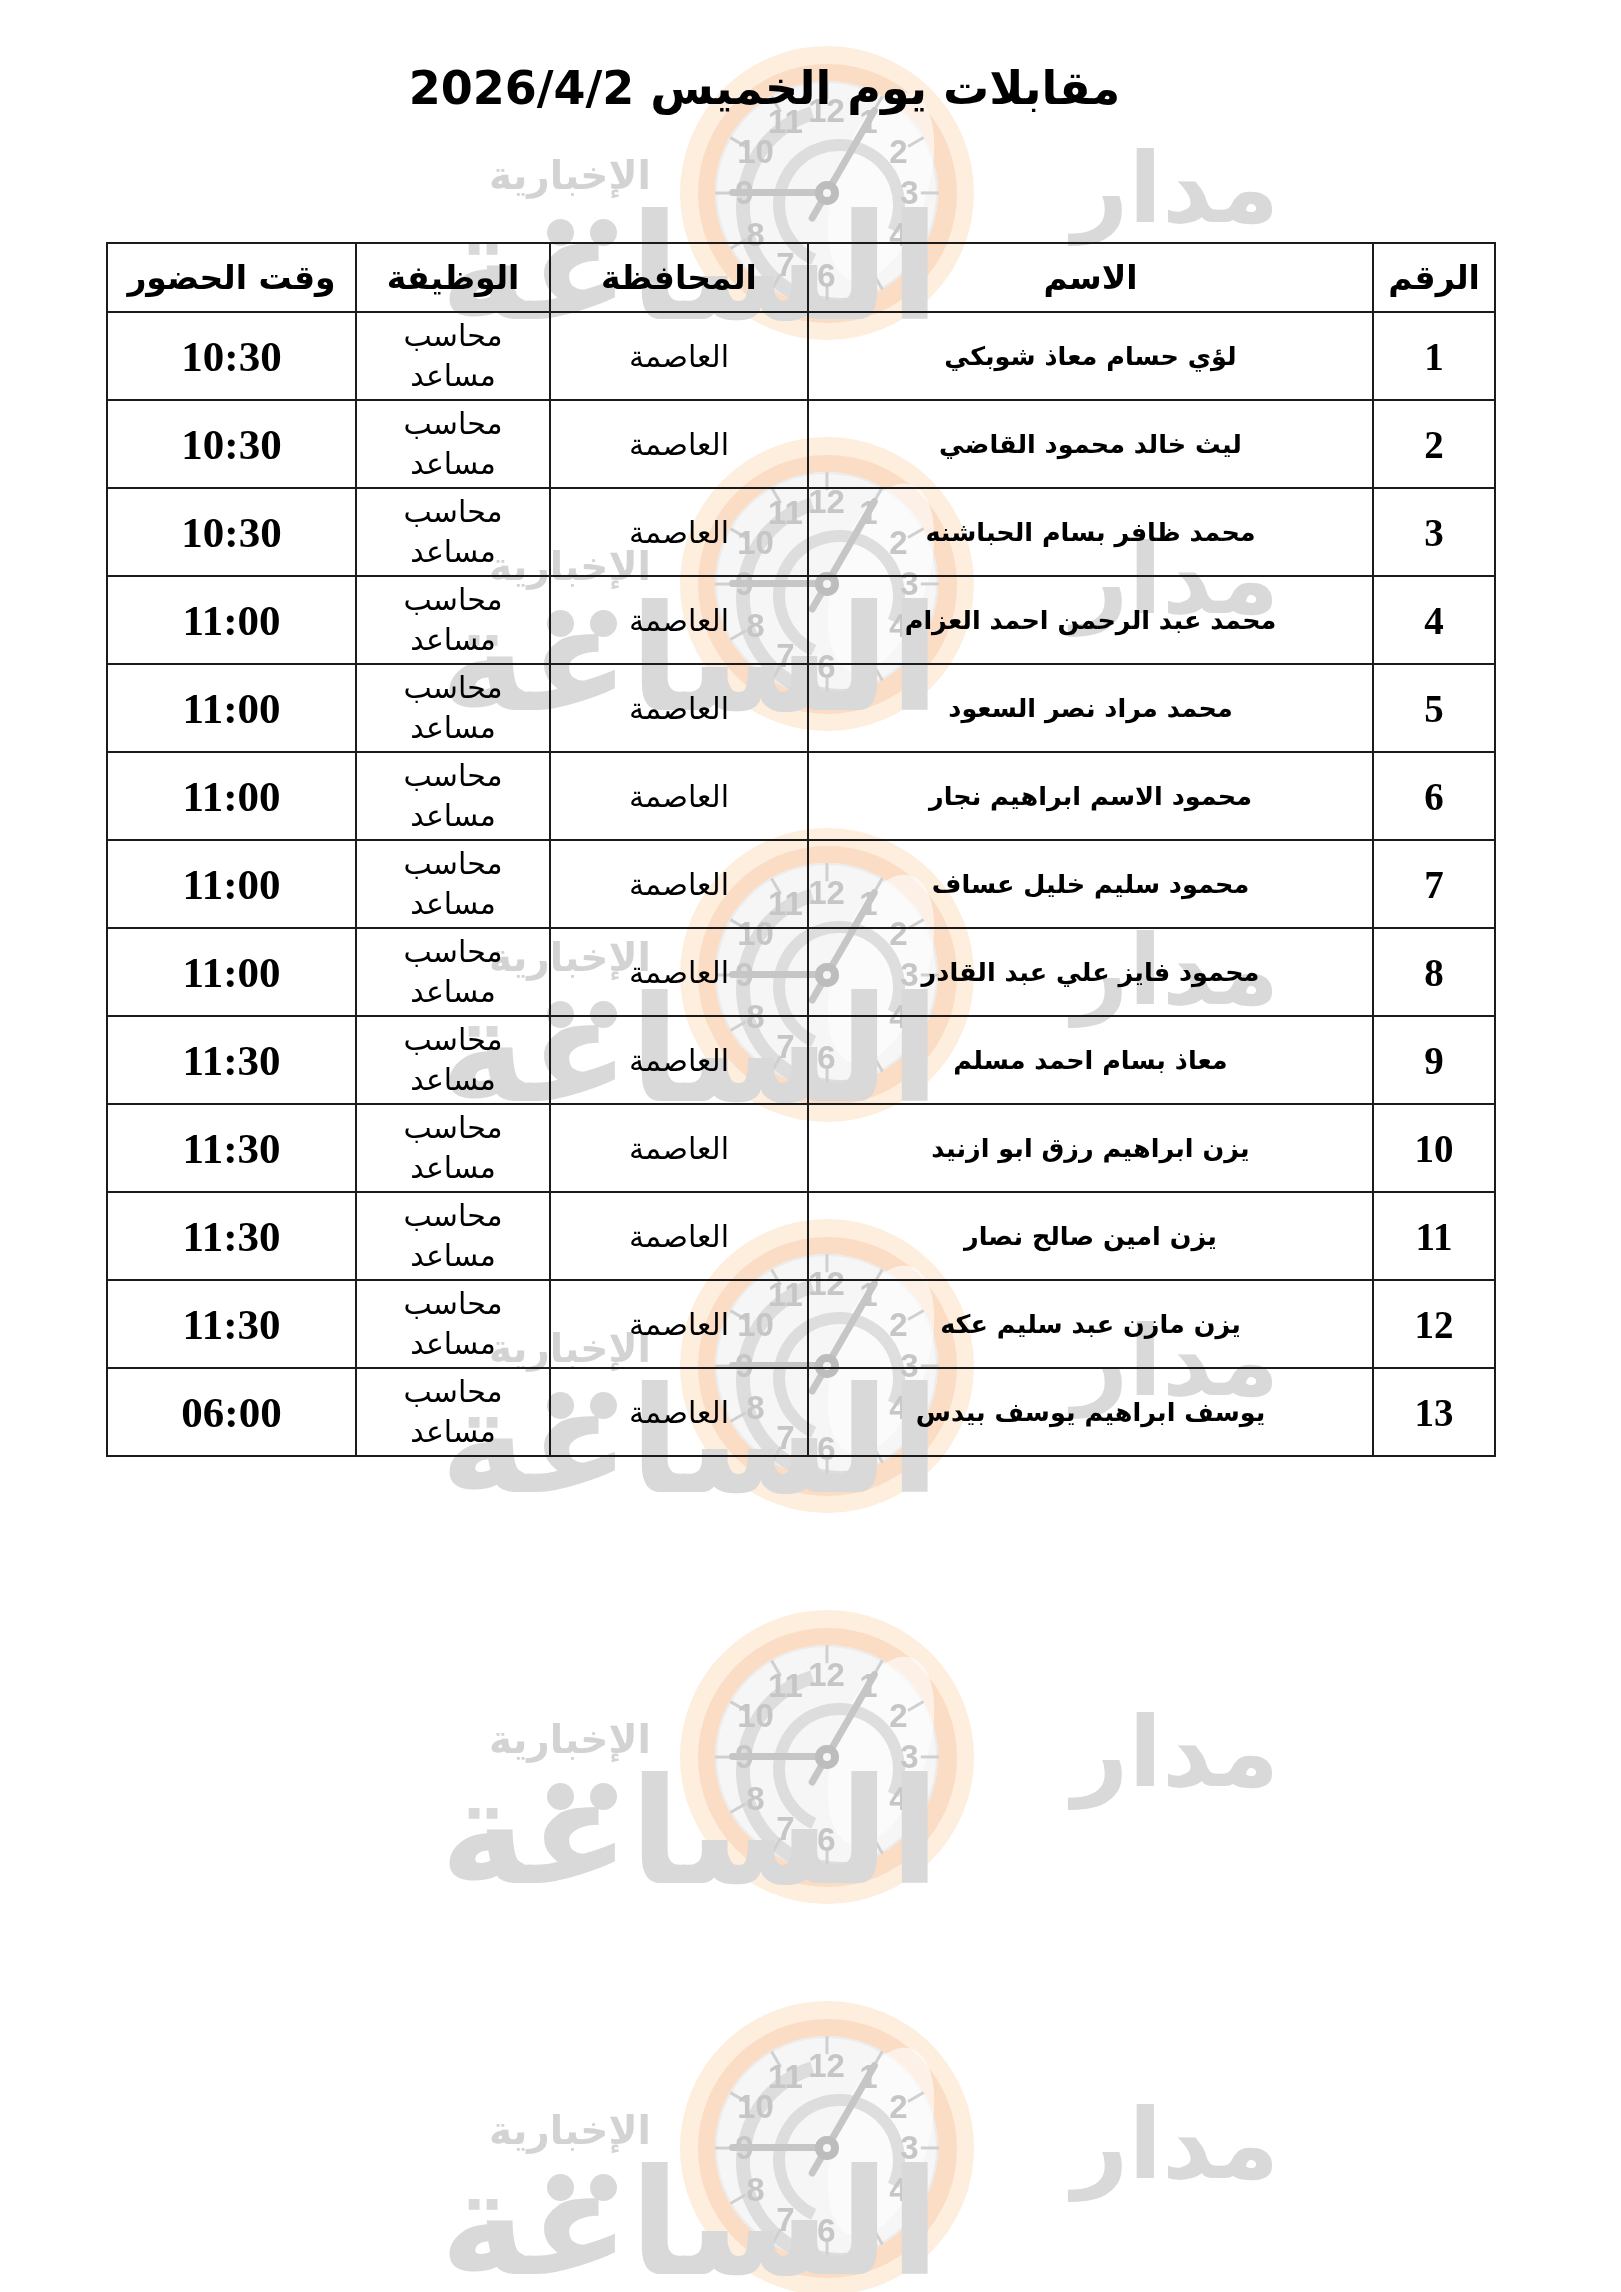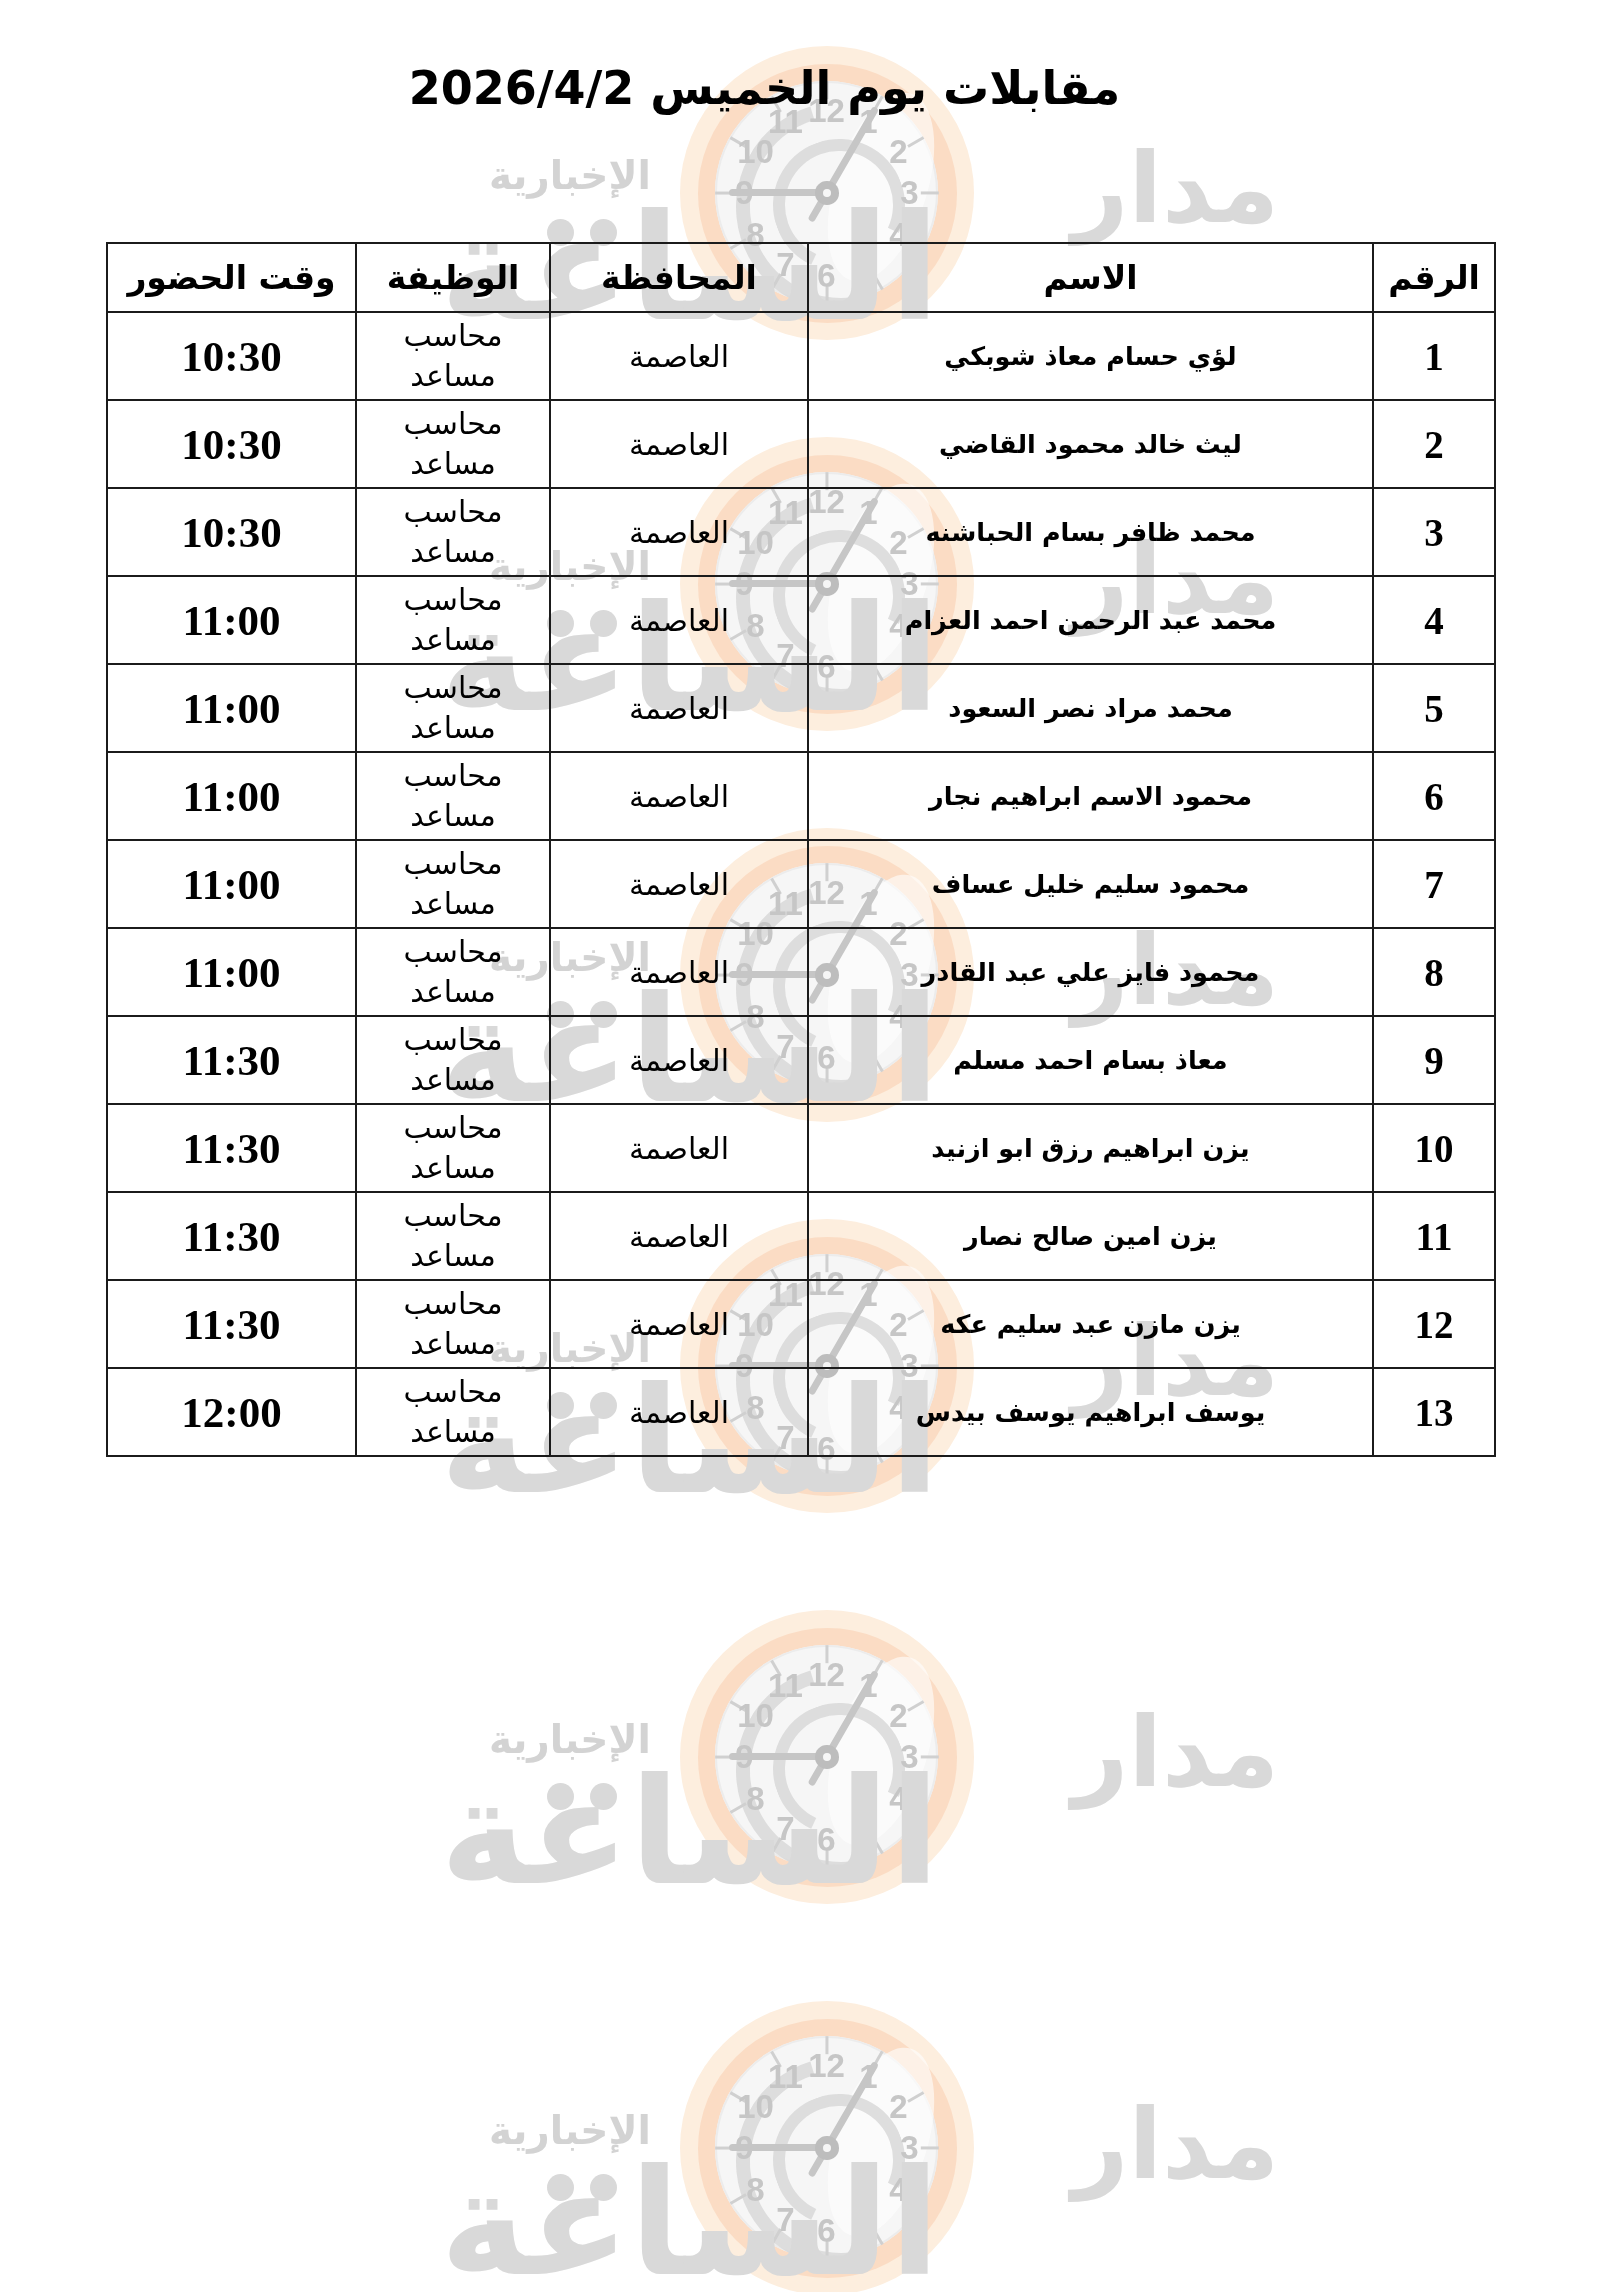--- a/index.html
+++ b/index.html
@@ -535,18 +535,18 @@
     <td class="c-name">
           <div class="cv">يوسف ابراهيم يوسف بيدس</div>
         </td>
     <td class="c-gov">
           <div class="cv">العاصمة</div>
         </td>
     <td class="c-job">
           <div class="cv wrapbox">محاسب مساعد</div>
         </td>
     <td class="c-time">
-          <div class="cv">12:00</div>
+          <div class="cv">06:00</div>
         </td>
   </tr>
     </tbody>
 </table>
 
 
 </body></html>

